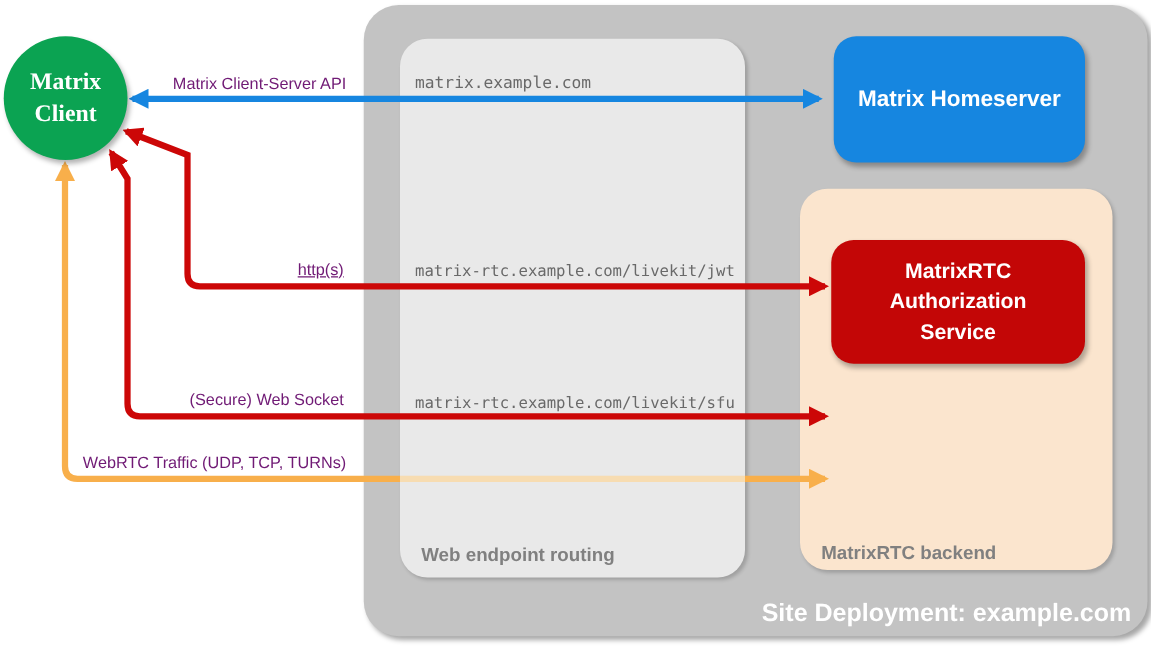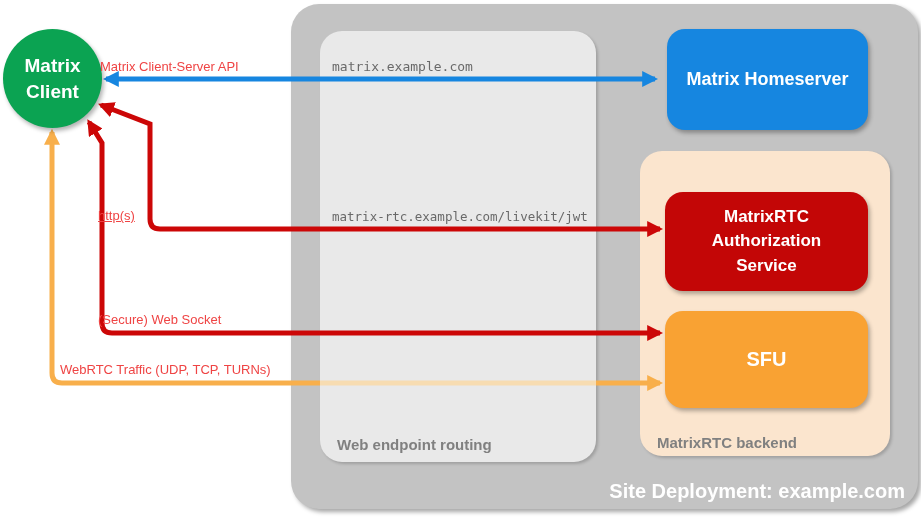--- a/index.html
+++ b/index.html
@@ -11,51 +11,48 @@
            box-shadow:3px 3px 4px rgba(0,0,0,0.35);}
   .routing-box{left:320px;top:31px;width:276px;height:431px;border-radius:22px;background:#E9E9E9;
            box-shadow:2px 2px 3px rgba(0,0,0,0.18);}
   .backend-box{left:640px;top:151px;width:250px;height:305px;border-radius:22px;background:#FBE5CE;
            box-shadow:2px 2px 3px rgba(0,0,0,0.18);}
   
   .node{display:flex;align-items:center;justify-content:center;text-align:center;
         color:#ffffff;font-weight:bold;box-shadow:2px 3px 4px rgba(0,0,0,0.30);}
   .client-circle{left:3px;top:29px;width:99px;height:99px;border-radius:50%;background:#0BA352;
         font-size:19px;line-height:1.35;}
-  .client-circle .wrap{width:78px;}
+  .client-circle .wrap{width:78px;font-family:Liberation Serif, serif;}
   .homeserver{left:667px;top:29px;width:201px;height:101px;border-radius:18px;background:#1686E0;font-size:18px;text-align:right;}
   .auth{left:665px;top:192px;width:203px;height:99px;border-radius:18px;background:#C30606;
         font-size:17px;line-height:1.45;}
   .auth .wrap{width:150px;}
   .sfu{left:665px;top:311px;width:203px;height:97px;border-radius:18px;background:#F9A233;font-size:20px;}
   
-  .edge-label{font-size:13px;color:#ef4444;text-align:left;white-space:nowrap;}
+  .edge-label{font-size:13px;color:#701a75;text-align:right;white-space:nowrap;}
   .url-label{font-family:"DejaVu Sans Mono", monospace;font-size:13px;color:#696969;white-space:nowrap;}
   .url-small{font-size:12.5px;}
   .container-label{font-weight:bold;font-size:15px;color:#808080;white-space:nowrap;}
   .site-label{font-weight:bold;font-size:20px;color:#ffffff;text-align:right;white-space:nowrap;}
   svg.overlay{left:0;top:0;pointer-events:none;}
 </style>
 </head>
 <body>
 
 <div id="canvas">
 
   <div class="abs big-box"></div>
   <div class="abs routing-box"></div>
   <div class="abs backend-box"></div>
 
   <div class="abs node homeserver">
     <span class="wrap">Matrix Homeserver</span>
   </div>
   <div class="abs node auth">
     <span class="wrap">MatrixRTC Authorization Service</span>
-  </div>
-  <div class="abs node sfu">
-    <span class="wrap">SFU</span>
   </div>
 
   <svg class="abs overlay" width="921" height="524" viewBox="0 0 921 524">
     <defs>
       <marker id="arr-blue" viewBox="0 0 10 10" refX="8" refY="5" markerWidth="3.2" markerHeight="3.2" orient="auto-start-reverse" markerUnits="strokeWidth">
         <path d="M0,0 L10,5 L0,10 Z" fill="#1686E0"></path>
       </marker>
       <marker id="arr-red" viewBox="0 0 10 10" refX="8" refY="5" markerWidth="3.2" markerHeight="3.2" orient="auto-start-reverse" markerUnits="strokeWidth">
         <path d="M0,0 L10,5 L0,10 Z" fill="#CC0707"></path>
       </marker>
@@ -79,17 +76,18 @@
     <span class="wrap">Matrix Client</span>
   </div>
 
   <div class="abs edge-label" style="left:100px;top:59px;width:177px;">Matrix Client-Server API</div>
   <div class="abs edge-label" style="left:98px;top:208px;width:177px;text-decoration:underline;">http(s)</div>
   <div class="abs edge-label" style="left:98px;top:312px;width:177px;">(Secure) Web Socket</div>
   <div class="abs edge-label" style="left:60px;top:362px;width:217px;">WebRTC Traffic (UDP, TCP, TURNs)</div>
 
   <div class="abs url-label" style="left:332px;top:59px;">matrix.example.com</div>
   <div class="abs url-label url-small" style="left:332px;top:209px;">matrix-rtc.example.com/livekit/jwt</div>
+  <div class="abs url-label url-small" style="left:332px;top:314px;">matrix-rtc.example.com/livekit/sfu</div>
 
   <div class="abs container-label" style="left:337px;top:436px;">Web endpoint routing</div>
   <div class="abs container-label" style="left:657px;top:434px;">MatrixRTC backend</div>
   <div class="abs site-label" style="left:601px;top:480px;width:304px;">Site Deployment: example.com</div>
 </div>
 
 </body></html>

